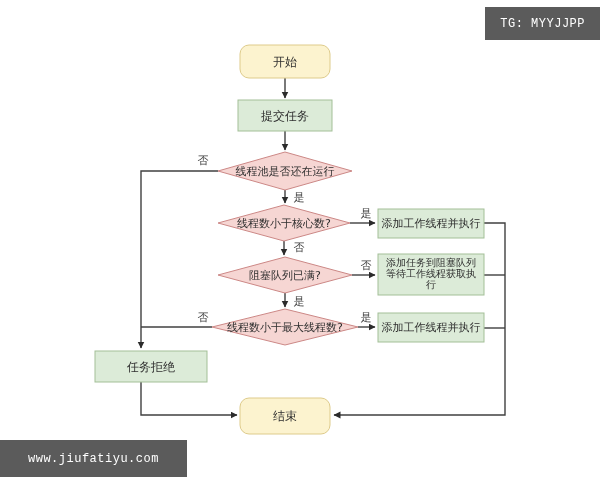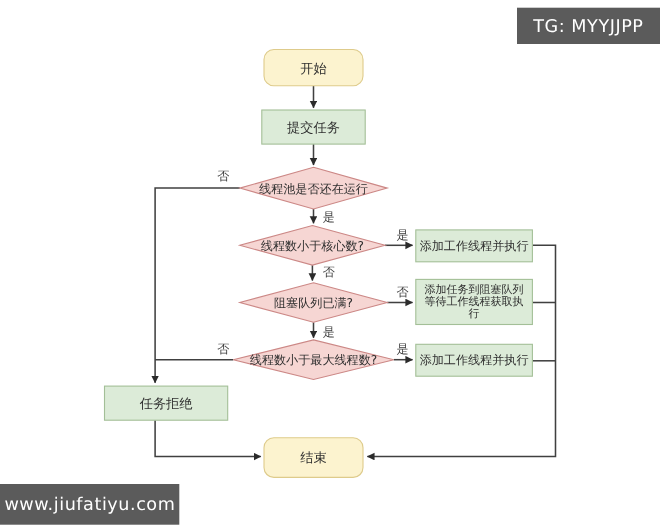--- a/index.html
+++ b/index.html
@@ -28,27 +28,28 @@
   .edge-label {
     font-family: "DejaVu Sans", "Liberation Sans", sans-serif;
     font-size: 11px; fill: #3c3c3c; text-anchor: middle;
   }
 
   
   .wm {
     position: absolute;
     background: #5B5B5B;
     color: #ffffff;
-    font-size: 16px;
+    font-size: 12px;
     letter-spacing: 0.5px;
     display: flex; align-items: center;
     white-space: nowrap;
+    font-family: Liberation Mono, monospace;
   }
   .wm-tr { top: 7px; right: 0; height: 33px; padding: 0 15px; }
-  .wm-bl { top: 440px; left: 0; height: 37px; padding: 0 4px; }
+  .wm-bl { top: 440px; left: 0; height: 37px; padding: 0 28px; }
 </style>
 </head>
 <body>
 
 <div class="stage">
   <svg width="600" height="480" viewBox="0 0 600 480">
     <defs>
       <marker id="arrow" markerWidth="8" markerHeight="8" refX="6.5" refY="3.5" orient="auto" markerUnits="userSpaceOnUse">
         <path d="M0,0 L7,3.5 L0,7 Z" fill="#2b2b2b"></path>
       </marker>

